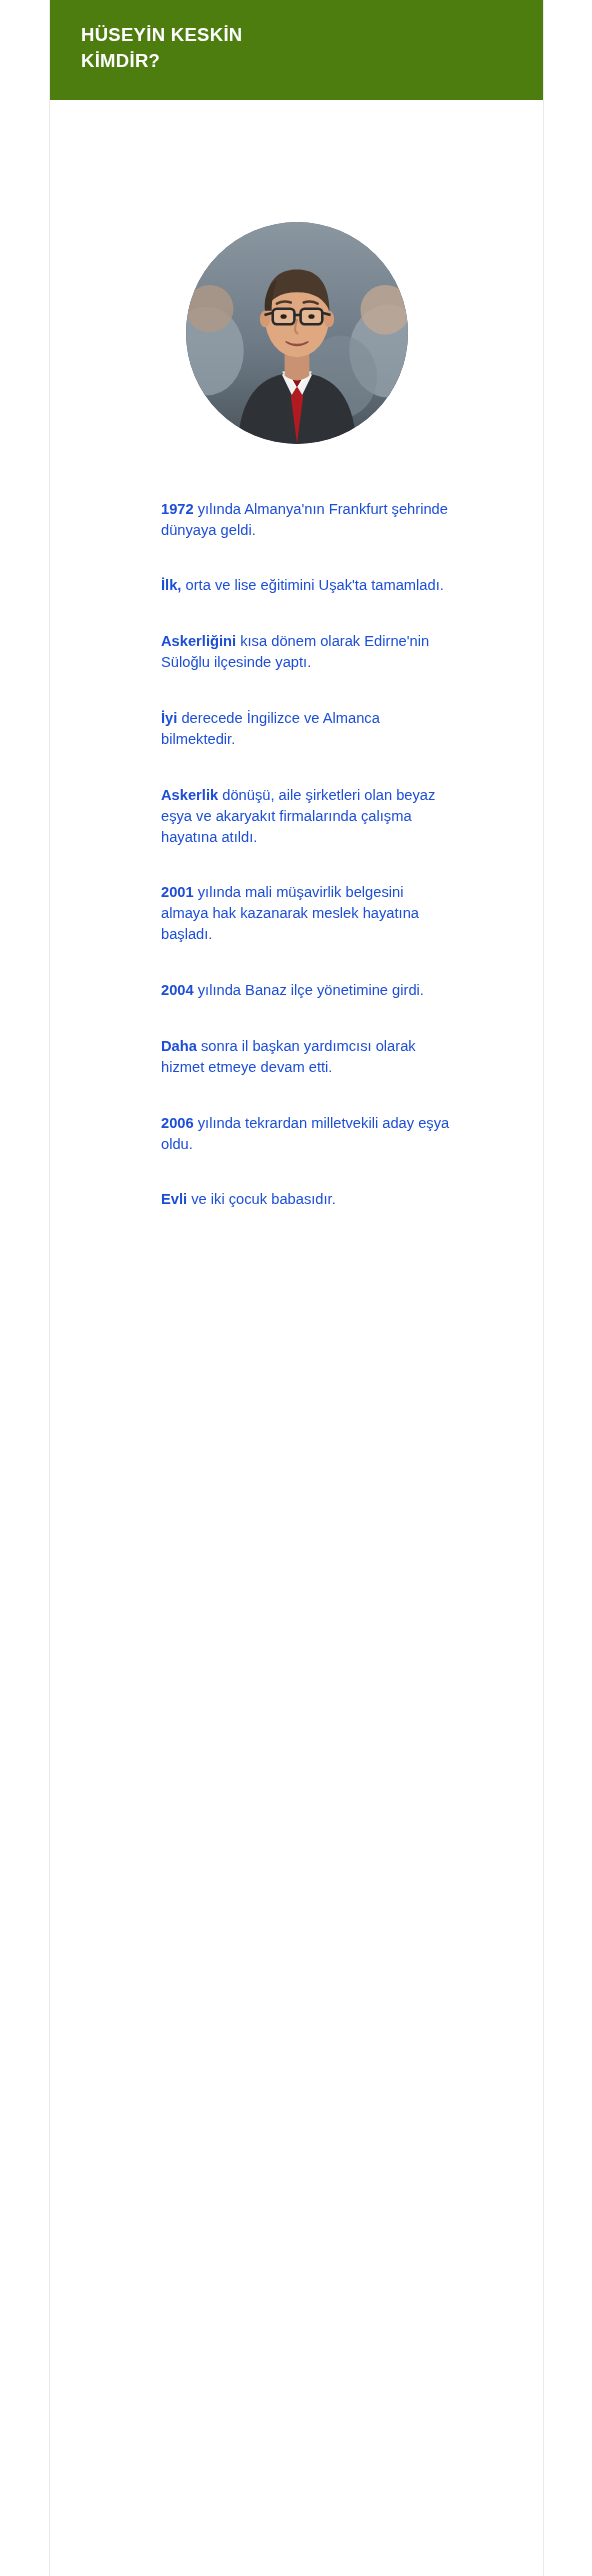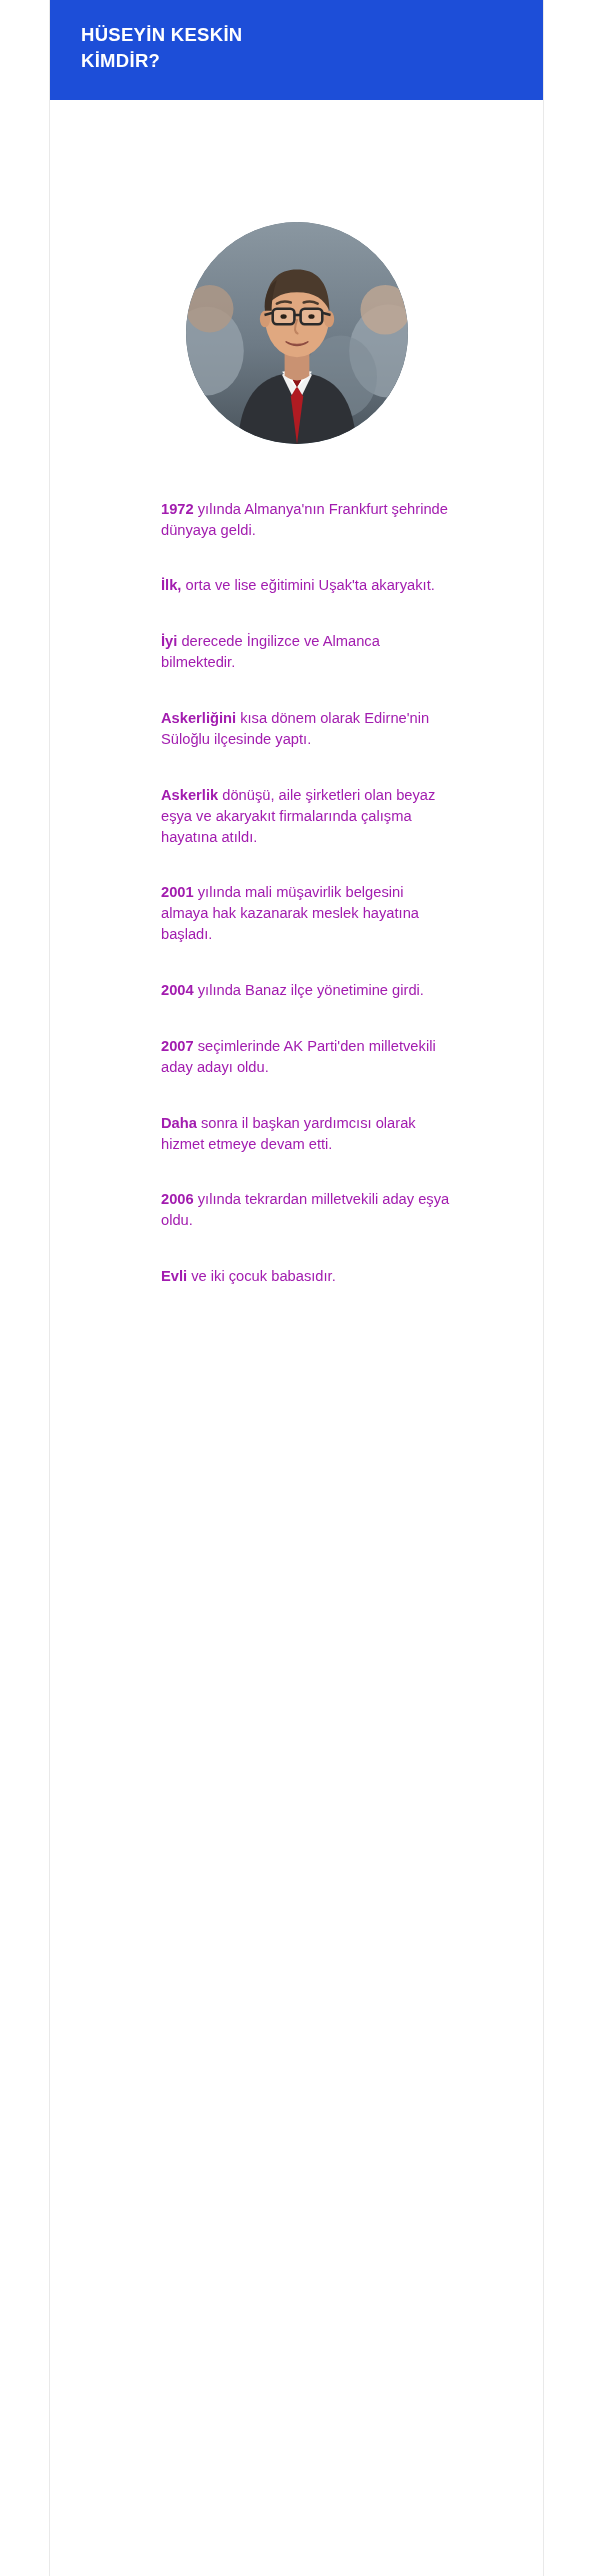--- a/index.html
+++ b/index.html
@@ -37,21 +37,21 @@
     box-sizing: border-box;
   }
 
   
   .header {
     position: absolute;
     left: 0;
     top: 0;
     width: 100%;
     height: 100px;
-    background: #1d4ed8;
+    background: #4d7c0f;
     box-sizing: border-box;
     padding: 21.6px 0 0 31px;
   }
   .header-line {
     color: #ffffff;
     font-weight: bold;
     font-size: 18.5px;
     letter-spacing: 0.3px;
     line-height: 1.45;
     text-transform: uppercase;
@@ -79,21 +79,21 @@
   
   .content {
     position: absolute;
     top: 484px;
     left: 111px;
     width: 289px;
   }
   .para {
     font-size: 14.7px;
     line-height: 1.42;
-    color: #a21caf;
+    color: #1d4ed8;
     margin-bottom: 35px;
   }
   .para:last-child { margin-bottom: 0; }
   .para b {
     font-weight: bold;
   }
 </style>
 </head>
 <body>
 
@@ -165,27 +165,26 @@
 
             <path d="M194 232 q21 16 42 0 q-21 8 -42 0 z" fill="#9e5a4c"></path>
             <path d="M194 232 q21 14 42 0" stroke="#8d4c40" stroke-width="3" fill="none" stroke-linecap="round"></path>
           </g>
         </svg>
       </div>
     </div>
 
     <div class="content">
       <p class="para"><b>1972</b><span> yılında Almanya'nın Frankfurt şehrinde dünyaya geldi.</span></p>
-      <p class="para"><b>İlk,</b><span> orta ve lise eğitimini Uşak'ta akaryakıt.</span></p>
+      <p class="para"><b>İlk,</b><span> orta ve lise eğitimini Uşak'ta tamamladı.</span></p>
+      <p class="para"><b>Askerliğini</b><span> kısa dönem olarak Edirne'nin Süloğlu ilçesinde yaptı.</span></p>
       <p class="para"><b>İyi</b><span> derecede İngilizce ve Almanca bilmektedir.</span></p>
-      <p class="para"><b>Askerliğini</b><span> kısa dönem olarak Edirne'nin Süloğlu ilçesinde yaptı.</span></p>
       <p class="para"><b>Askerlik</b><span> dönüşü, aile şirketleri olan beyaz eşya ve akaryakıt firmalarında çalışma hayatına atıldı.</span></p>
       <p class="para"><b>2001</b><span> yılında mali müşavirlik belgesini almaya hak kazanarak meslek hayatına başladı.</span></p>
       <p class="para"><b>2004</b><span> yılında Banaz ilçe yönetimine girdi.</span></p>
-      <p class="para"><b>2007</b><span> seçimlerinde AK Parti'den milletvekili aday adayı oldu.</span></p>
       <p class="para"><b>Daha</b><span> sonra il başkan yardımcısı olarak hizmet etmeye devam etti.</span></p>
       <p class="para"><b>2006</b><span> yılında tekrardan milletvekili aday eşya oldu.</span></p>
       <p class="para"><b>Evli</b><span> ve iki çocuk babasıdır.</span></p>
     </div>
 
   </div>
 </div>
 
 
 </body></html>

